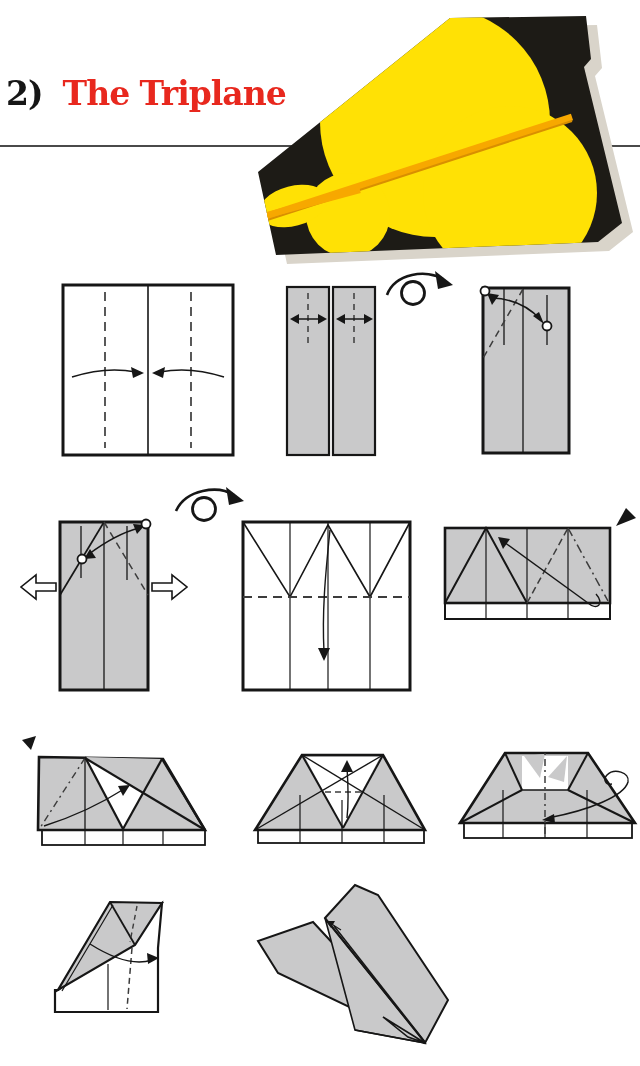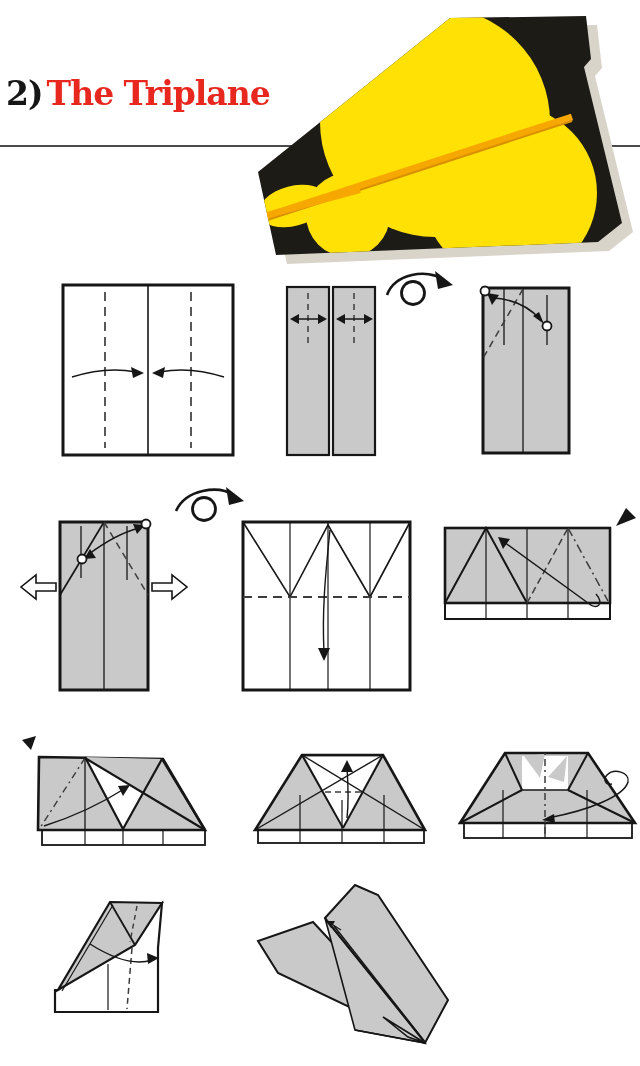--- a/index.html
+++ b/index.html
@@ -1,21 +1,21 @@
 <!DOCTYPE html>
 <html style="--ink: #161616; --paper: #c9c9ca; --white: #ffffff; --red: #e8281e; --rule: #4a4a4a; --plane-black: #1d1b16; --spot-yellow: #ffe105; --stripe-orange: #f7a800; --stripe-edge: #d98f00; --shadow: #d9d4ca; --dash: #3c3c3c;"><head>
 <meta charset="utf-8">
 <style>
   html,body{margin:0;padding:0;background:#fff;}
   #canvas{position:relative;width:640px;height:1066px;background:#fff;overflow:hidden;
           font-family:"DejaVu Serif","Liberation Serif",serif;}
   .abs{position:absolute;}
   #headline{left:6px;top:74px;font-size:33px;font-weight:bold;letter-spacing:-1px;white-space:nowrap;z-index:2;}
   #headline .num{color:var(--ink);}
-  #headline .ttl{color:var(--red);margin-left:4px;}
+  #headline .ttl{color:var(--red);margin-left:20px;}
   #rule{left:0;top:145px;width:640px;height:2px;background:var(--rule);z-index:0;}
   svg{display:block;}
   .o{stroke:var(--ink);fill:none;}
   .p{fill:var(--paper);stroke:var(--ink);}
   .w{fill:var(--white);stroke:var(--ink);}
   .wf{fill:var(--white);stroke:none;}
   .pf{fill:var(--paper);stroke:none;}
   .ah{fill:var(--ink);stroke:none;}
   .d{stroke:var(--dash);fill:none;}
   .hero{z-index:1;}

